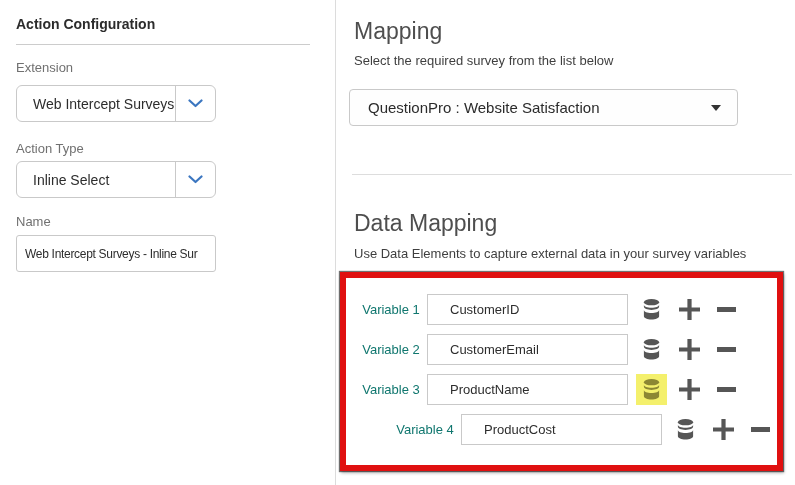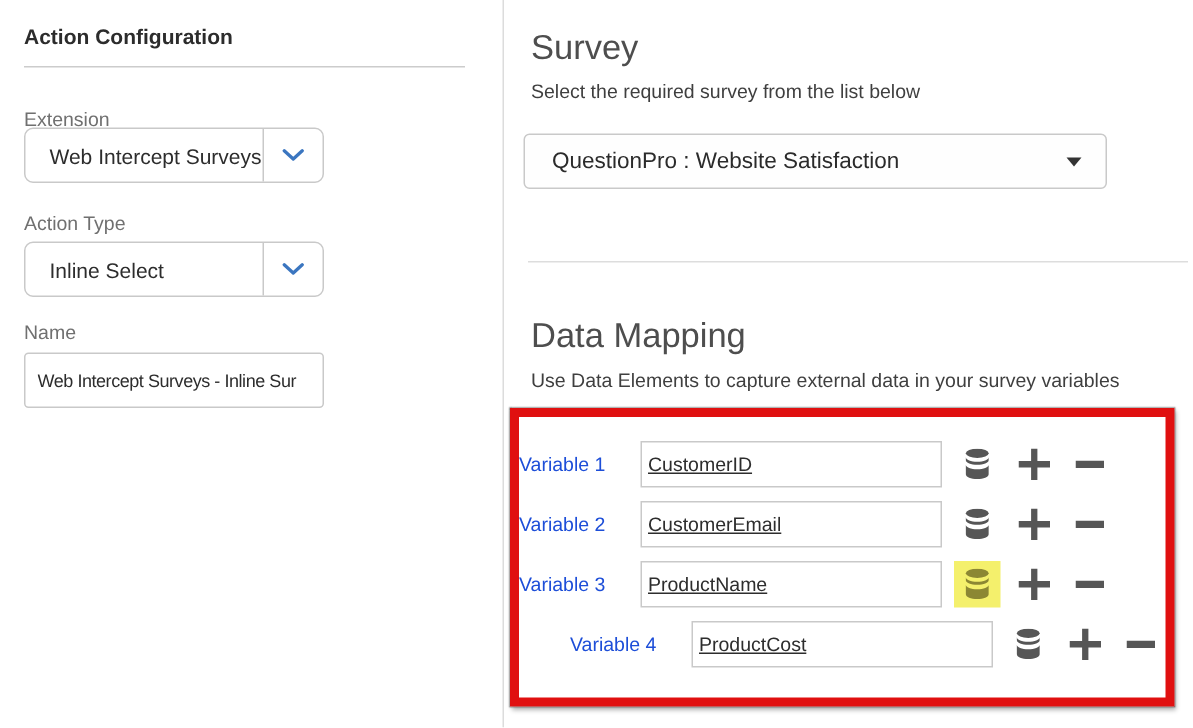--- a/index.html
+++ b/index.html
@@ -7,21 +7,21 @@
   body {
     position:relative; background:#ffffff; overflow:hidden;
     font-family:"Liberation Sans", sans-serif; color:#2d2d2d;
   }
   .abs { position:absolute; }
 
   
   .panel-title { left:16px; top:16px; font-size:14px; font-weight:bold; color:#2c2c2c; }
   .left-hr { left:16px; top:44px; width:294px; height:1px; background:#cccccc; }
   .field-label { font-size:13px; color:#707070; }
-  .lbl-extension { left:16px; top:72px; }
+  .lbl-extension { left:16px; top:60px; }
   .lbl-actiontype { left:16px; top:141px; }
   .lbl-name { left:16px; top:214px; }
 
   .dropdown {
     width:200px; height:37px; background:#fff;
     border:1px solid #c9c9c9; border-radius:6px;
     display:flex; align-items:center; cursor:pointer;
   }
   .dd-extension { left:16px; top:85px; }
   .dd-actiontype { left:16px; top:161px; }
@@ -63,27 +63,27 @@
   .sub-datamapping { left:354px; top:246px; }
 
   
   .red-box {
     left:340px; top:272px; width:443px; height:199px;
     border:6px solid #e01010; background:#ffffff;
     box-shadow: 0 0 1px 1px rgba(0,0,0,0.55), 1px 2px 3px rgba(0,0,0,0.30);
   }
   .dm-row { position:absolute; left:0; width:100%; height:31px; }
   .dm-row-0 { top:16px; } .dm-row-1 { top:56px; } .dm-row-2 { top:96px; } .dm-row-3 { top:136px;margin-left:34px; }
-  .dm-label { position:absolute; left:0; top:8px; width:66px;
-              text-align:left; font-size:13px; color:#1d4ed8; }
+  .dm-label { position:absolute; left:12px; top:8px; width:66px;
+              text-align:center; font-size:13px; color:#0f766e; }
   .dm-input {
     position:absolute; left:81px; top:0; width:201px; height:31px;
     border:1px solid #c9c9c9; background:#fff;
     font-family:"Liberation Sans", sans-serif; font-size:13px; color:#2d2d2d;
-    padding-left:4px; outline:none;text-decoration:underline;
+    padding-left:22px; outline:none;
   }
   .icon-wrap { position:absolute; top:0; width:31px; height:31px;
                display:flex; align-items:center; justify-content:center; cursor:pointer; }
   .wrap-db { left:290px; }
   .wrap-plus { left:328px; }
   .wrap-minus { left:365px; }
   .icon-gray { color:#565656; }
   .hl-yellow { background:#f4f06c; }
   .hl-yellow .db-svg { color:#8c8733; }
 </style>
@@ -111,21 +111,21 @@
         <polyline points="1.5,1.5 7.5,7 13.5,1.5"></polyline>
       </svg>
   </span>
 </div>
 
 <div class="abs field-label lbl-name">Name</div>
 <input class="abs name-input" value="Web Intercept Surveys - Inline Sur" style="">
 
 <div class="abs v-divider"></div>
 
-<div class="abs section-heading h-survey">Survey</div>
+<div class="abs section-heading h-survey">Mapping</div>
 <div class="abs sub-text sub-survey">Select the required survey from the list below</div>
 
 <div class="abs survey-select">
   <span class="select-text">QuestionPro : Website Satisfaction</span>
   <span class="select-caret"></span>
 </div>
 
 <div class="abs right-hr"></div>
 
 <div class="abs section-heading h-datamapping">Data Mapping</div>

